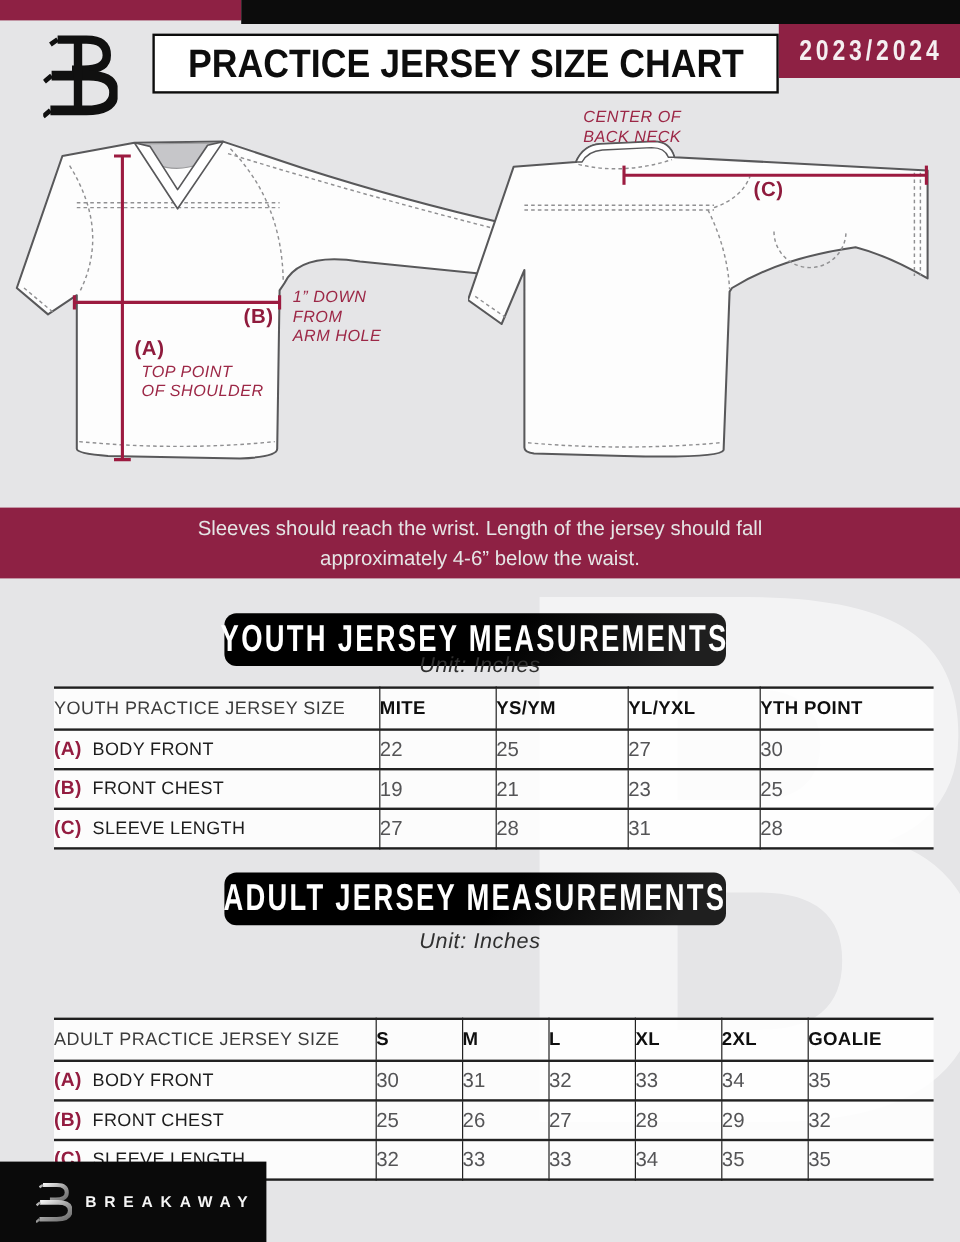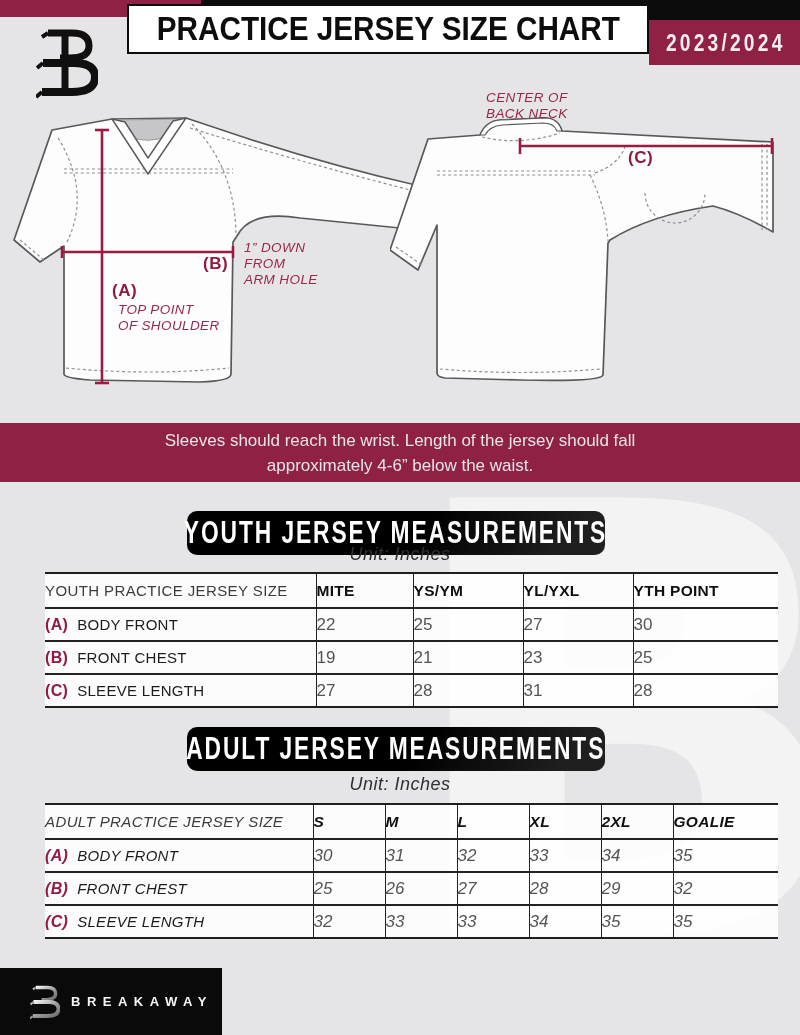--- a/index.html
+++ b/index.html
@@ -7,21 +7,21 @@
   .page{position:relative;width:800px;height:1035px;background:#e5e5e7;overflow:hidden;margin:0 auto;}
 
   
   .watermark{position:absolute;left:398px;top:428px;font-size:600px;line-height:1;
     font-weight:bold;font-family:"DejaVu Sans",sans-serif;color:rgba(255,255,255,0.55);
     z-index:0;letter-spacing:0;transform:scaleX(1.02);}
 
   
   .strip-maroon{position:absolute;left:0;top:0;width:201px;height:17px;background:#8e2144;z-index:2;}
   .strip-black{position:absolute;left:201px;top:0;width:599px;height:20px;background:#0c0c0c;z-index:2;}
-  .title-box{position:absolute;left:127px;top:4px;width:522px;height:50px;background:#ffffff;
+  .title-box{position:absolute;left:127px;top:28px;width:522px;height:50px;background:#ffffff;
     border:2px solid #0c0c0c;box-sizing:border-box;z-index:3;display:flex;align-items:center;justify-content:center;}
   .title-box span{font-size:33px;font-weight:bold;color:#0d0d0d;letter-spacing:0px;
     transform:scaleX(0.9);white-space:nowrap;}
   .year-box{position:absolute;left:649px;top:20px;width:151px;height:45px;background:#8e2144;
     z-index:3;display:flex;align-items:center;justify-content:flex-end;}
   .year-box span{font-size:24px;font-weight:bold;color:#f5eff1;letter-spacing:4px;
     transform:scaleX(0.8);white-space:nowrap;}
   .logo-big{position:absolute;left:36px;top:24px;z-index:3;}
 
   
@@ -206,21 +206,21 @@
       </tr>
     </tbody>
       </table>
   </div>
 
   <div class="sec-banner" style="top:727px;">
     <span>ADULT JERSEY MEASUREMENTS</span>
   </div>
   <div class="unit" style="top:774px;">Unit: Inches</div>
 
-  <div class="tbl-wrap" style="top:803px;font-style:italic;">
+  <div class="tbl-wrap" style="top:848px;">
     <table class="meas">
       <colgroup>
           <col style="width:268px">
           <col style="width:72px">
           <col style="width:72px">
           <col style="width:72px">
           <col style="width:72px">
           <col style="width:72px">
           <col style="width:105px">
         </colgroup>

